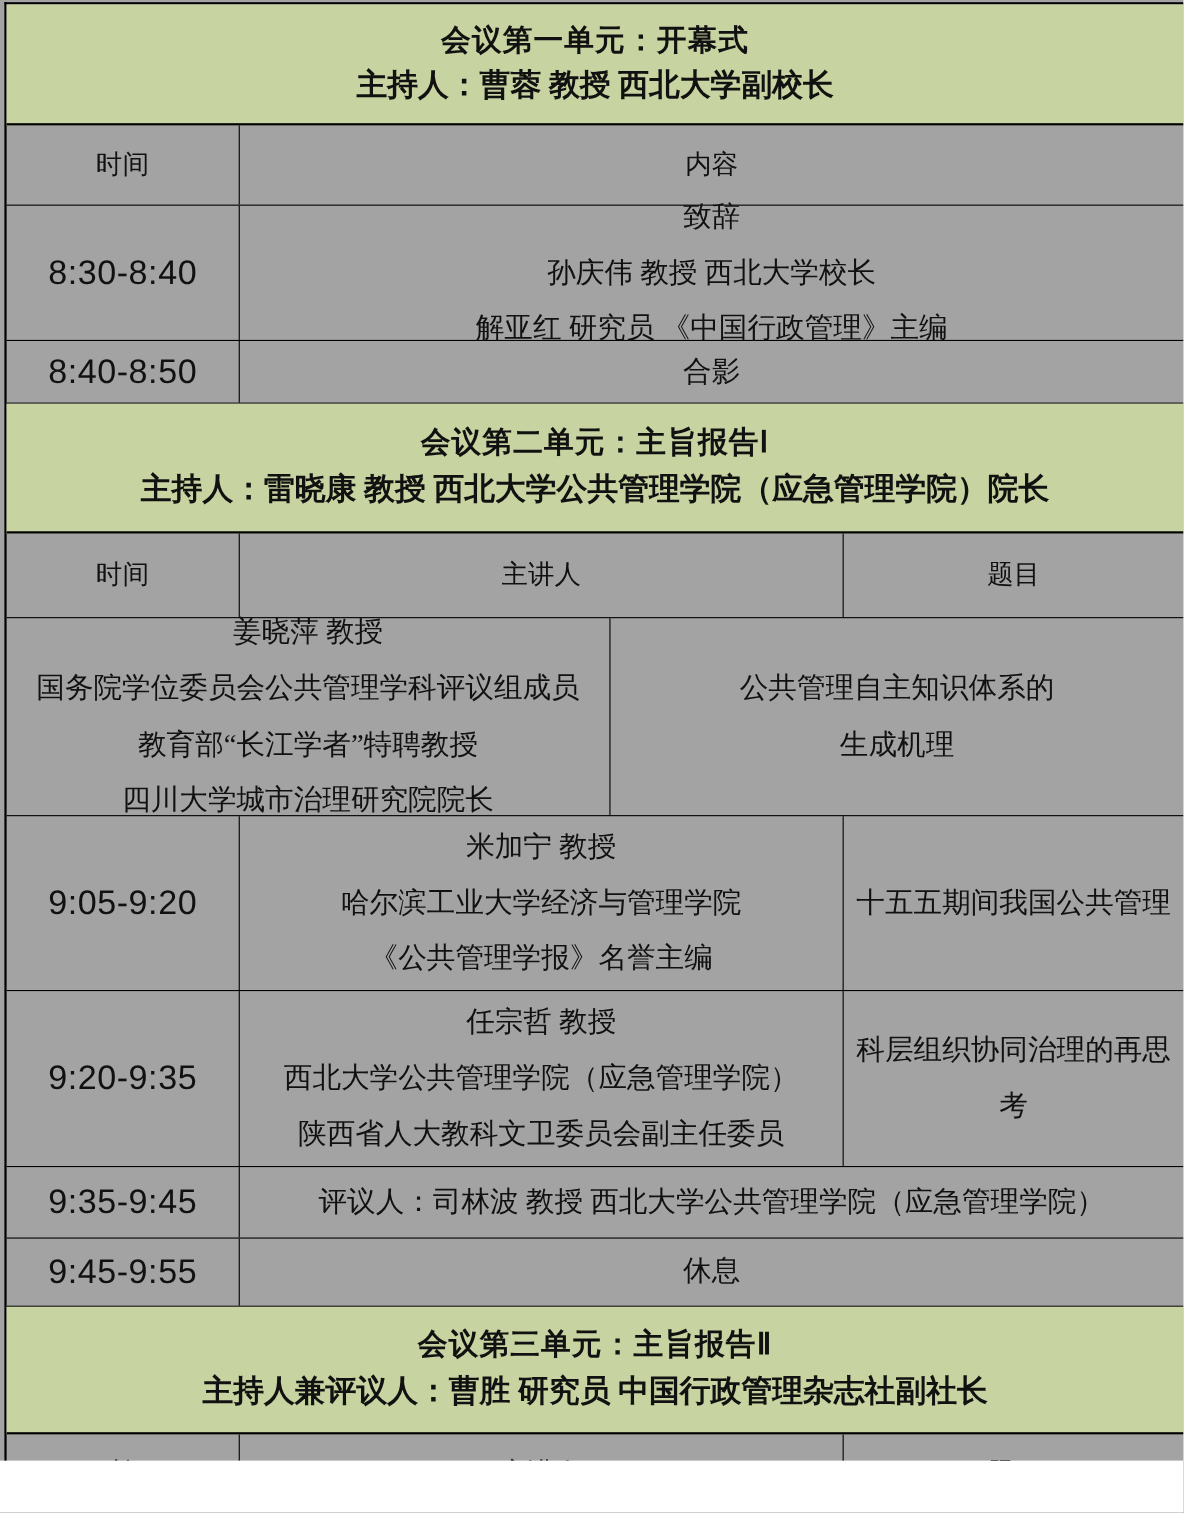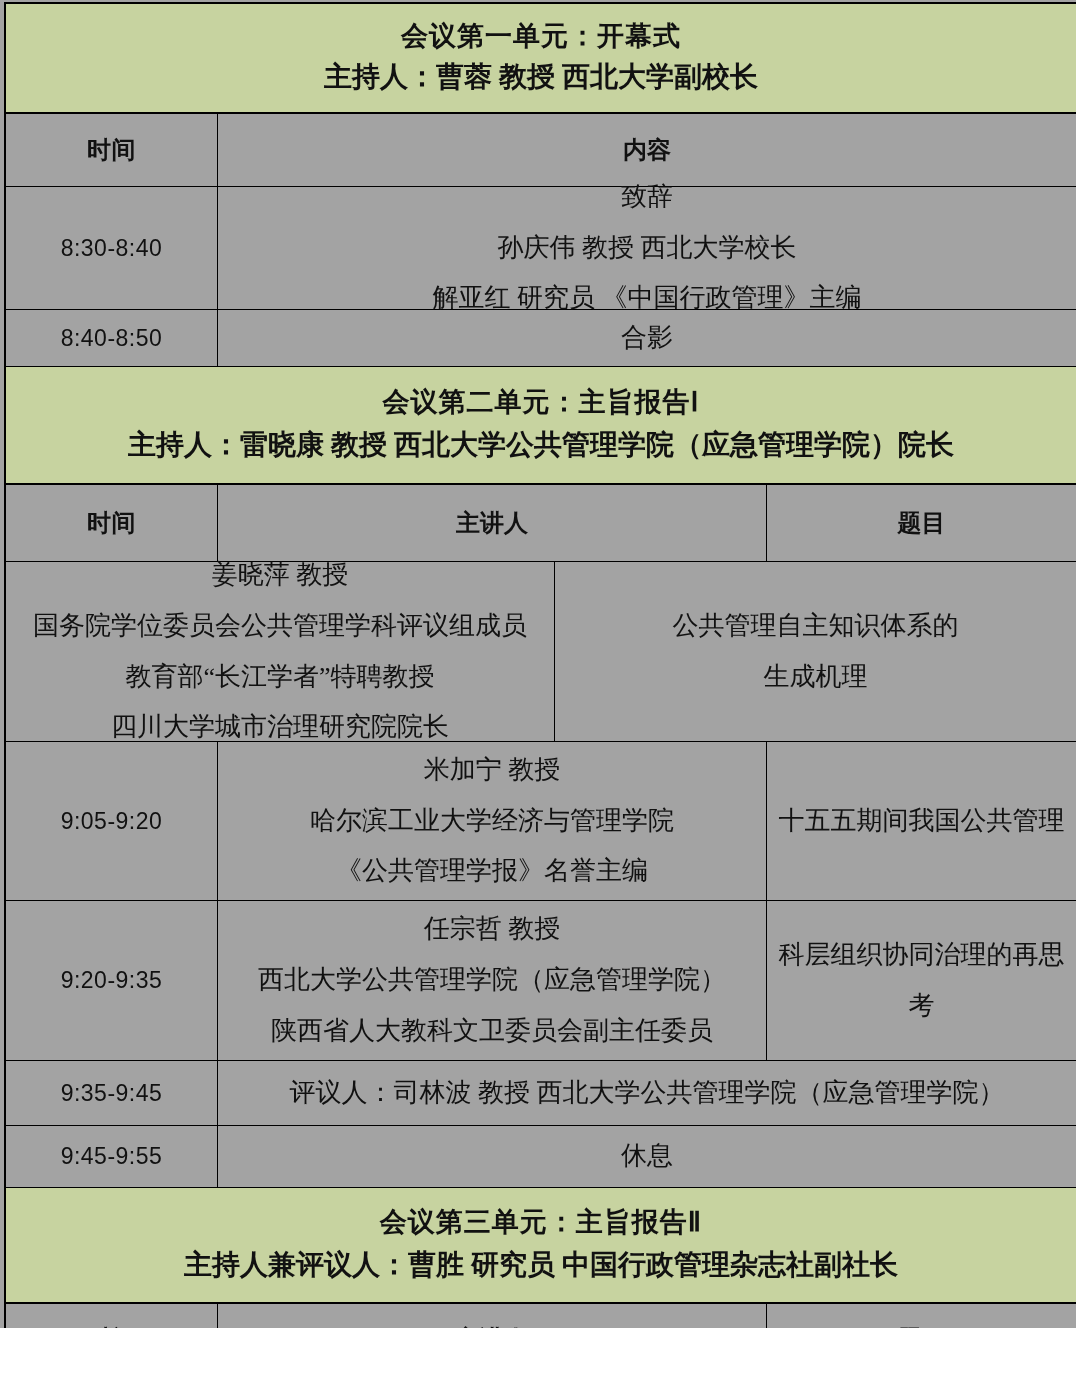--- a/index.html
+++ b/index.html
@@ -56,32 +56,32 @@
     box-sizing: border-box;
     font-size: 26px;
     line-height: 1.95;
     padding: 4px 10px;
   }
   .c-time {
     width: 212px;
     flex: 0 0 212px;
     border-right: 1px solid #000;
     font-family: "Liberation Sans", sans-serif;
-    font-size: 23px;
+    font-size: 31px;
     letter-spacing: 0.5px;
   }
   .c-speaker {
     width: 549px;
     flex: 0 0 549px;
     border-right: 1px solid #000;
   }
   .c-topic { flex: 1 1 auto; }
   .c-rest  { flex: 1 1 auto; }
   .head .cell {
-    font-weight: bold;
+    font-weight: normal;
     font-size: 24px;
   }
   .h-band1 { height: 110px; }
   .h-head1 { height: 73px;  }
   .h-r1    { height: 123px; }
   .h-r2    { height: 57px;  }
   .h-band2 { height: 118px; }
   .h-head2 { height: 77px;  }
   .h-r3    { height: 180px; }
   .h-r4    { height: 159px; }

